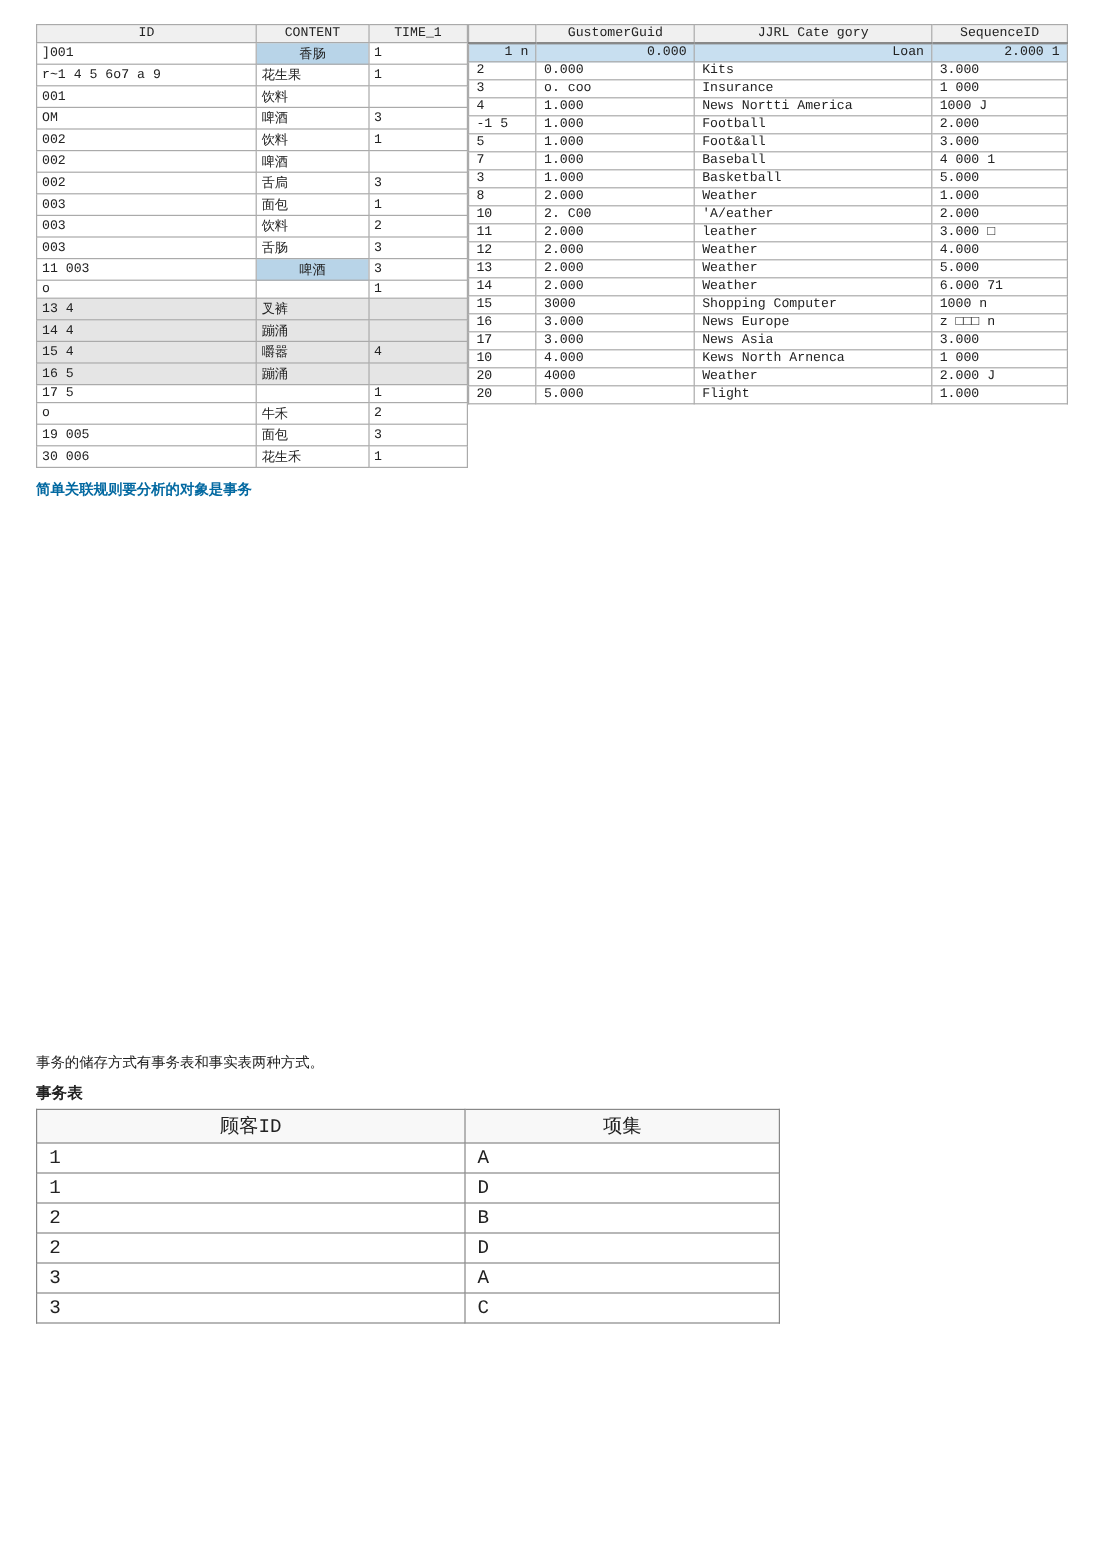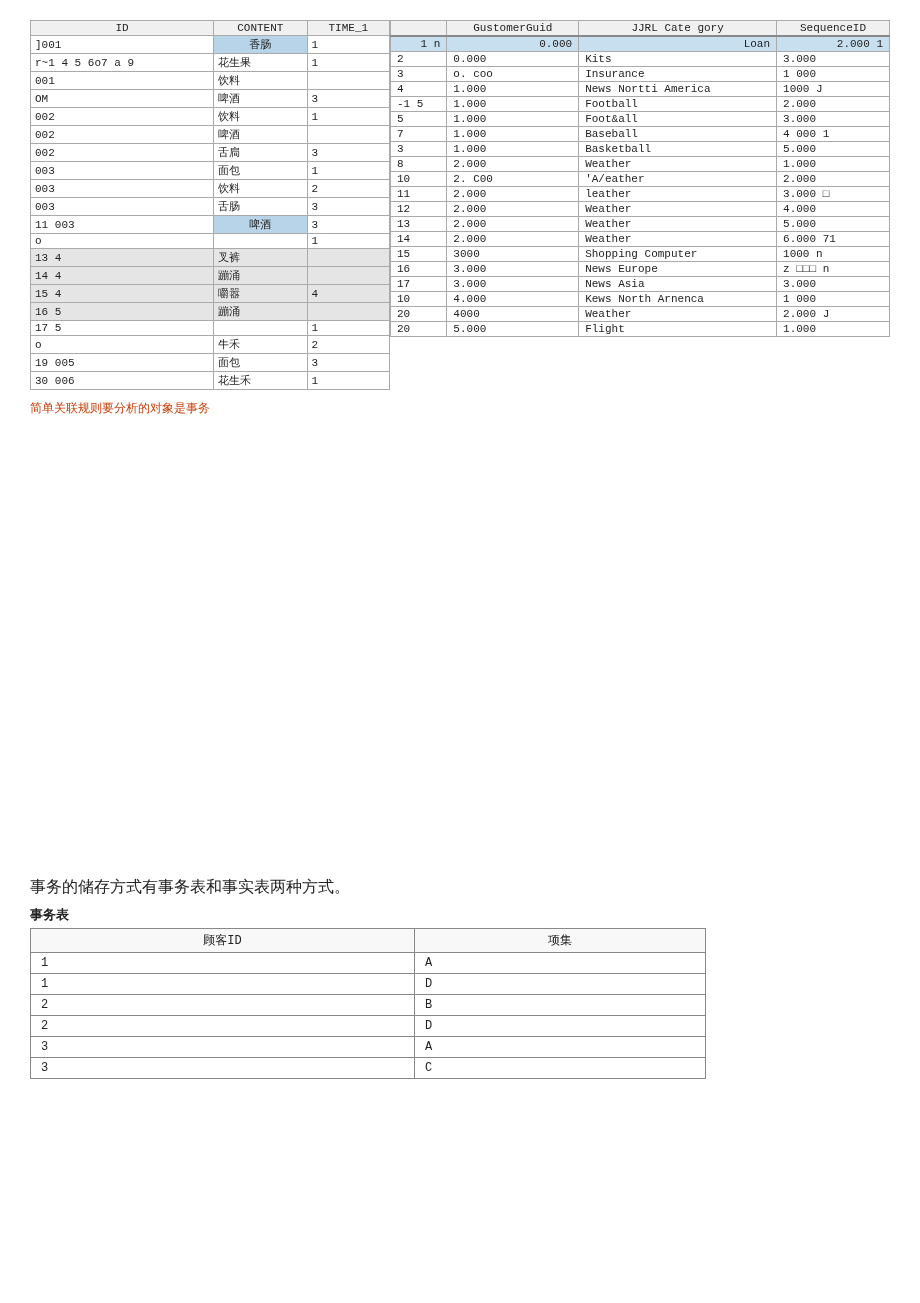--- a/index.html
+++ b/index.html
@@ -80,45 +80,46 @@
     }
 
     .right-table tr.selected td {
       background: #c8dff0;
       text-align: right;
     }
 
     .note-text {
       font-size: 12px;
       margin: 8px 0 20px 0;
-      color: #c2410c;
+      color: #0369a1;
+      font-weight: bold;
     }
 
     
     .bottom-section {
       margin-top: 40px;
     }
 
     .bottom-note {
-      font-size: 16px;
+      font-size: 12px;
       margin-bottom: 8px;
       color: #222;
     }
 
     .transaction-table-title {
       text-align: left;
       font-size: 13px;
       font-weight: bold;
       margin-bottom: 4px;
     }
 
     .transaction-table {
       border-collapse: collapse;
-      width: 676px;
-      font-size: 12px;
+      width: 620px;
+      font-size: 16px;
     }
 
     .transaction-table th, .transaction-table td {
       border: 1px solid #888;
       padding: 3px 10px;
     }
 
     .transaction-table th {
       background: #f8f8f8;
       font-weight: normal;

